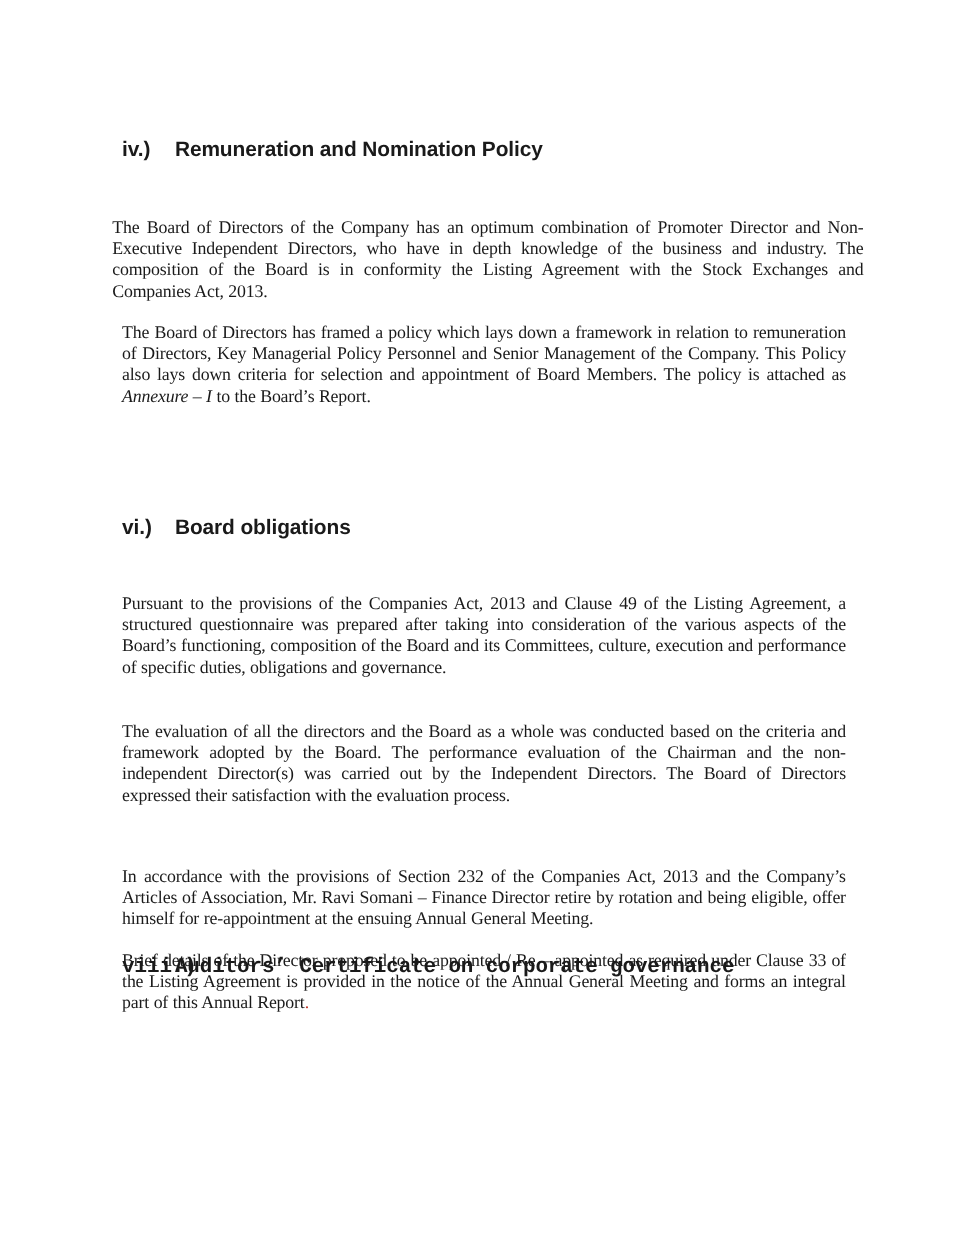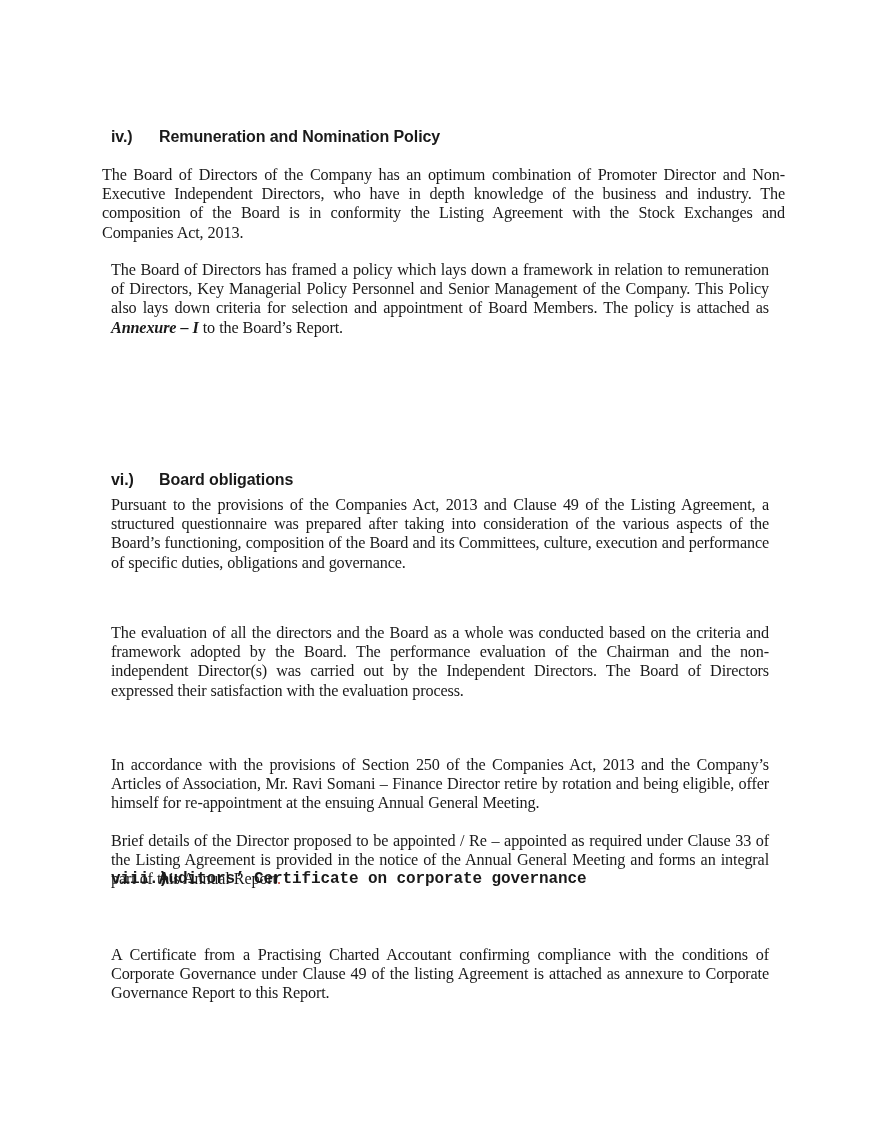--- a/index.html
+++ b/index.html
@@ -1,47 +1,46 @@
 <!DOCTYPE html>
 <html><head>
 <meta charset="utf-8">
 <style>
   html, body { margin: 0; padding: 0; background: #ffffff; }
   body { width: 881px; height: 1140px; position: relative; overflow: hidden;
          font-family: "Liberation Serif", "DejaVu Serif", serif; color: #1a1a1a; }
   .page { position: absolute; left: 0; top: 0; width: 881px; height: 1140px; }
-  .heading { position: absolute; left: 111px; font-weight: bold; font-size: 16px; line-height: 19px;
+  .heading { position: absolute; left: 111px; font-weight: bold; font-size: 19px; line-height: 19px;
              font-family: "Liberation Sans", "DejaVu Sans", sans-serif; letter-spacing: -0.1px; }
   .heading .num { display: inline-block; width: 48px; }
   .para { position: absolute; font-size: 16.2px; line-height: 19.2px; text-align: justify;
-          letter-spacing: -0.15px; word-spacing: 0.2px; }
+          letter-spacing: -0.15px; word-spacing: 0.2px; margin-top: 32px; }
   .para.first { left: 102px; width: 683px; }
   .para.std { left: 111px; width: 658px; }
   .red { color: #c0392b; }
-  .bi { font-weight: bold; font-style: italic; }
+  .bi { font-weight: normal; font-style: italic; }
 </style>
 </head>
 <body>
 
 <div class="page">
 
   <div class="heading" style="top:127px;">
     <span class="num">iv.)</span><span>Remuneration and Nomination Policy</span>
   </div>
   <div class="para first" style="top:166px;">The Board of Directors of the Company has an optimum combination of Promoter Director and Non-Executive Independent Directors, who have in depth knowledge of the business and industry. The composition of the Board is in conformity the Listing Agreement with the Stock Exchanges and Companies Act, 2013.</div>
   <div class="para std" style="top:261px;"><span>The Board of Directors has framed a policy which lays down a framework in relation to remuneration of Directors, Key Managerial Policy Personnel and Senior Management of the Company. This Policy also lays down criteria for selection and appointment of Board Members. The policy is attached as </span><span class="bi">Annexure – I</span><span> to the Board’s Report.</span></div>
 
 
   <div class="heading" style="top:470px;">
     <span class="num">vi.)</span><span>Board obligations</span>
   </div>
-  <div class="para std" style="top:496px;">Pursuant to the provisions of the Companies Act, 2013 and Clause 49 of the Listing Agreement, a structured questionnaire was prepared after taking into consideration of the various aspects of the Board’s functioning, composition of the Board and its Committees, culture, execution and performance of specific duties, obligations and governance.</div>
+  <div class="para std" style="top:508px;">Pursuant to the provisions of the Companies Act, 2013 and Clause 49 of the Listing Agreement, a structured questionnaire was prepared after taking into consideration of the various aspects of the Board’s functioning, composition of the Board and its Committees, culture, execution and performance of specific duties, obligations and governance.</div>
   <div class="para std" style="top:624px;">The evaluation of all the directors and the Board as a whole was conducted based on the criteria and framework adopted by the Board. The performance evaluation of the Chairman and the non- independent Director(s) was carried out by the Independent Directors. The Board of Directors expressed their satisfaction with the evaluation process.</div>
 
-  <div class="para std" style="top:756px;">In accordance with the provisions of Section 250 of the Companies Act, 2013 and the Company’s Articles of Association, Mr. Ravi Somani – Finance Director retire by rotation and being eligible, offer himself for re-appointment at the ensuing Annual General Meeting.</div>
+  <div class="para std" style="top:756px;">In accordance with the provisions of Section 232 of the Companies Act, 2013 and the Company’s Articles of Association, Mr. Ravi Somani – Finance Director retire by rotation and being eligible, offer himself for re-appointment at the ensuing Annual General Meeting.</div>
   <div class="para std" style="top:832px;"><span>Brief details of the Director proposed to be appointed / Re – appointed as required under Clause 33 of the Listing Agreement is provided in the notice of the Annual General Meeting and forms an integral part of this Annual Report</span><span class="red">.</span></div>
 
   <div class="heading" style="top:870px;font-family:Liberation Mono, monospace;">
     <span class="num">viii.)</span><span>Auditors’ Certificate on corporate governance</span>
   </div>
-  <div class="para std" style="top:946px;">A Certificate from a Practising Charted Accoutant confirming compliance with the conditions of Corporate Governance under Clause 49 of the listing Agreement is attached as annexure to Corporate Governance Report to this Report.</div>
 
 </div>
 
 </body></html>

